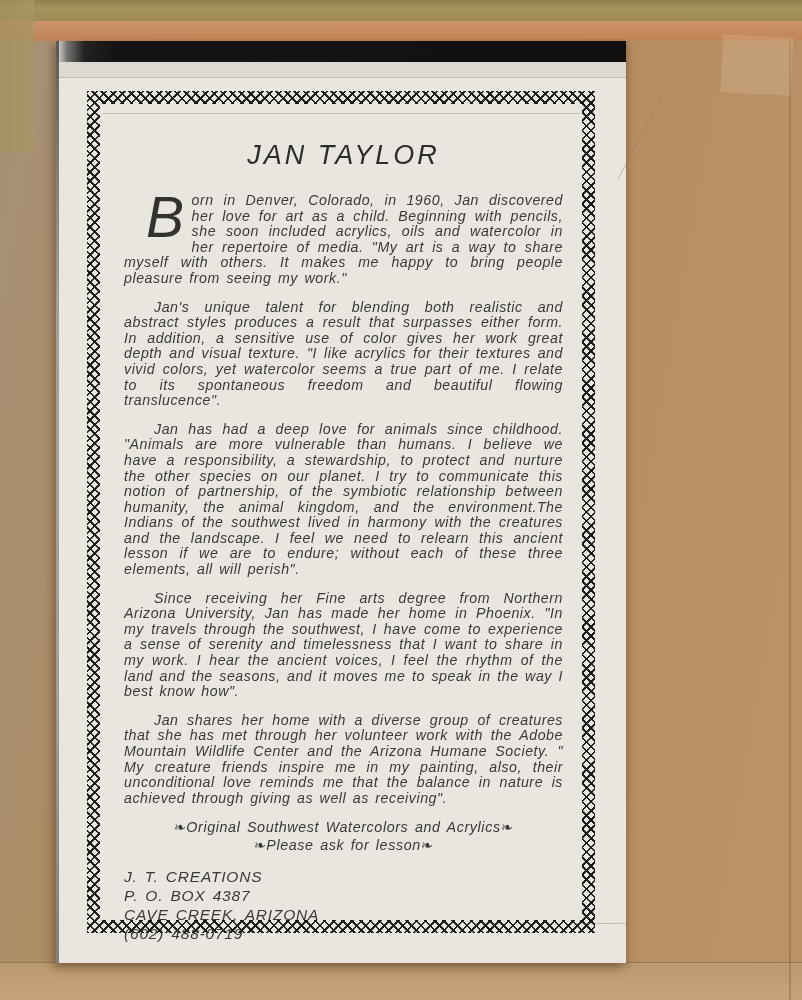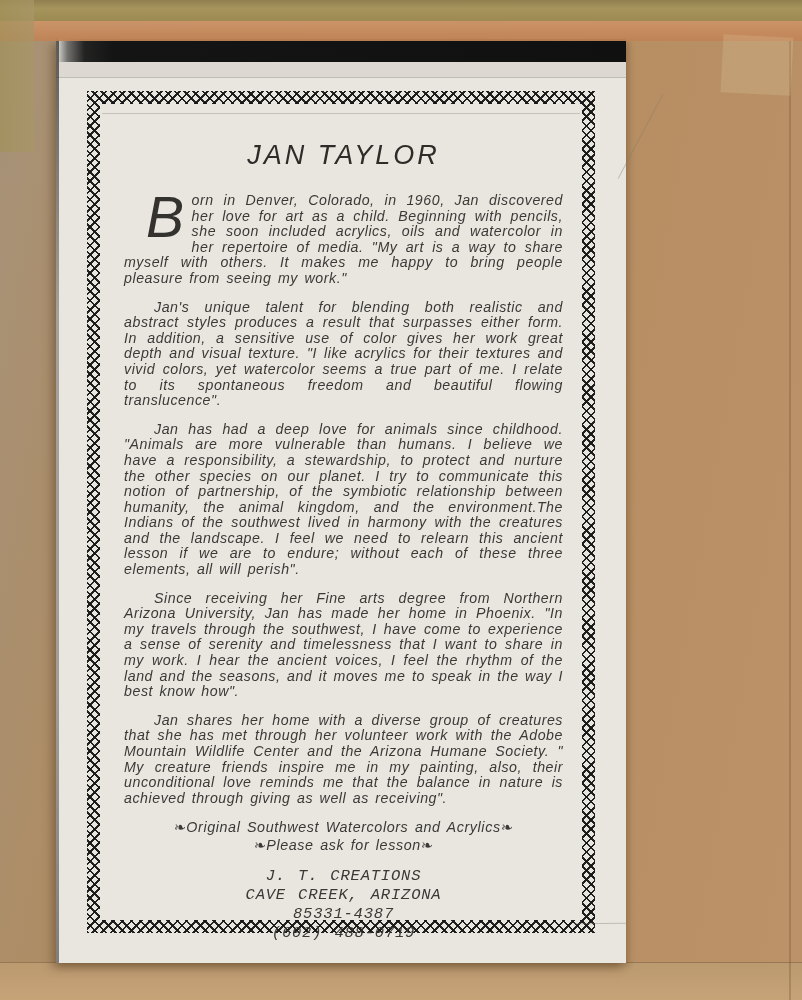--- a/index.html
+++ b/index.html
@@ -54,21 +54,21 @@
     color:#3b3936;font-style:italic;}
   .title{font-size:27px;line-height:32px;font-weight:400;letter-spacing:3px;
     text-align:center;margin:0 0 22px 0;color:#2e2c29;}
   .para{font-size:14.2px;line-height:15.6px;letter-spacing:.55px;word-spacing:2px;
     text-align:justify;margin:0 0 13px 0;}
   .indent{text-indent:30px;margin-top:12px;}
   .dropcap{float:left;font-size:57px;line-height:45px;padding:2px 7px 0 0;
     margin-left:22px;color:#34322e;}
   .services{margin-top:9px;text-align:center;}
   .svc{font-size:14.3px;line-height:17.5px;letter-spacing:.6px;word-spacing:2px;}
-  .contact{margin-top:13px;text-align:center;font-family:Liberation Mono, monospace;}
+  .contact{margin-top:13px;}
   .contact-line{font-size:15.5px;line-height:19px;letter-spacing:.8px;word-spacing:2px;}
 </style>
 </head>
 <body>
 
 <div class="cardboard"></div>
 <div class="backing-bottom"></div>
 <div class="seam-right"></div>
 
 <div class="sheet">
@@ -95,22 +95,22 @@
 
     <p class="para indent">Jan shares her home with a diverse group of creatures that she has met through her volunteer work with the Adobe Mountain Wildlife Center and the Arizona Humane Society.  " My creature friends inspire me in my painting, also, their unconditional love reminds me that the balance in nature is achieved through giving as well as receiving".</p>
 
     <div class="services">
       <div class="svc">❧Original Southwest Watercolors and Acrylics❧</div>
       <div class="svc">❧Please ask for lesson❧</div>
     </div>
 
     <div class="contact">
       <div class="contact-line">J. T. CREATIONS</div>
+      <div class="contact-line">P. O. BOX 4387</div>
       <div class="contact-line">CAVE CREEK,  ARIZONA</div>
-      <div class="contact-line">85331-4387</div>
       <div class="contact-line">(602) 488-0719</div>
     </div>
   </div>
 </div>
 
 <div class="tape-top-khaki"></div>
 <div class="tape-top-orange"></div>
 <div class="tape-left"></div>
 <div class="tape-corner-tr"></div>
 

